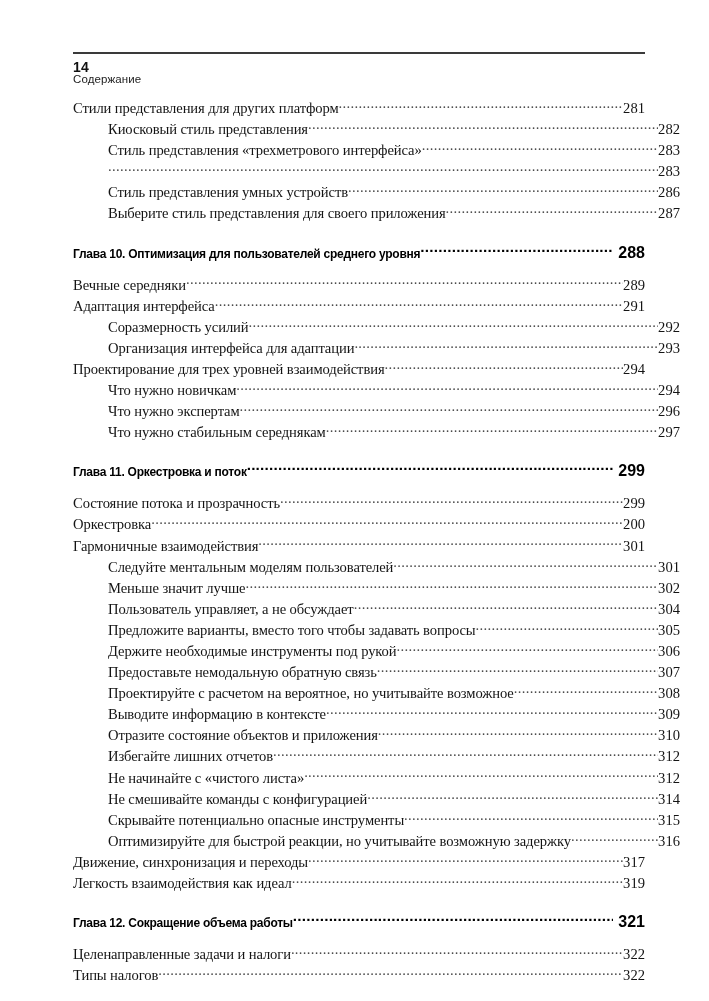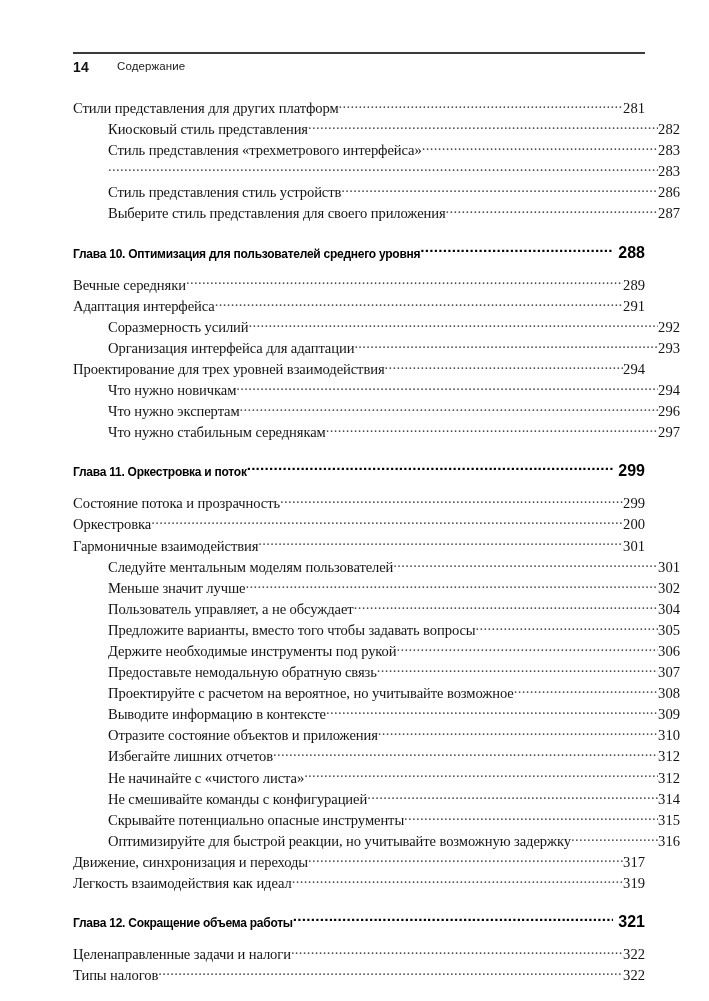--- a/index.html
+++ b/index.html
@@ -32,23 +32,24 @@
     width: 572px;
   }
   .header-rule {
     width: 100%;
     height: 2px;
     background: #3a3a3a;
   }
   .header-line {
     margin-top: 6px;
     display: flex;
-    align-items: center;
+    align-items: flex-start;
     font-family: "Liberation Sans", sans-serif;
     line-height: 1;
+    flex-direction: column;
   }
   .folio {
     font-weight: bold;
     font-size: 14px;
     letter-spacing: .2px;
     color: #111;
     width: 44px;
   }
   .running-title {
     font-size: 11.5px;
@@ -189,21 +190,21 @@
       <div class="entry lvl2">
         <span class="title">Стиль представления «трехметрового интерфейса»</span>
         <span class="leader"></span>
         <span class="pageno">283</span>
       </div>
       <div class="entry lvl2">
         <span class="leader"></span>
         <span class="pageno">283</span>
       </div>
       <div class="entry lvl2">
-        <span class="title">Стиль представления стиль устройств</span>
+        <span class="title">Стиль представления умных устройств</span>
         <span class="leader"></span>
         <span class="pageno">286</span>
       </div>
       <div class="entry lvl2">
         <span class="title">Выберите стиль представления для своего приложения</span>
         <span class="leader"></span>
         <span class="pageno">287</span>
       </div>
       <div class="gap-before-chapter"></div>
       <div class="chapter">

